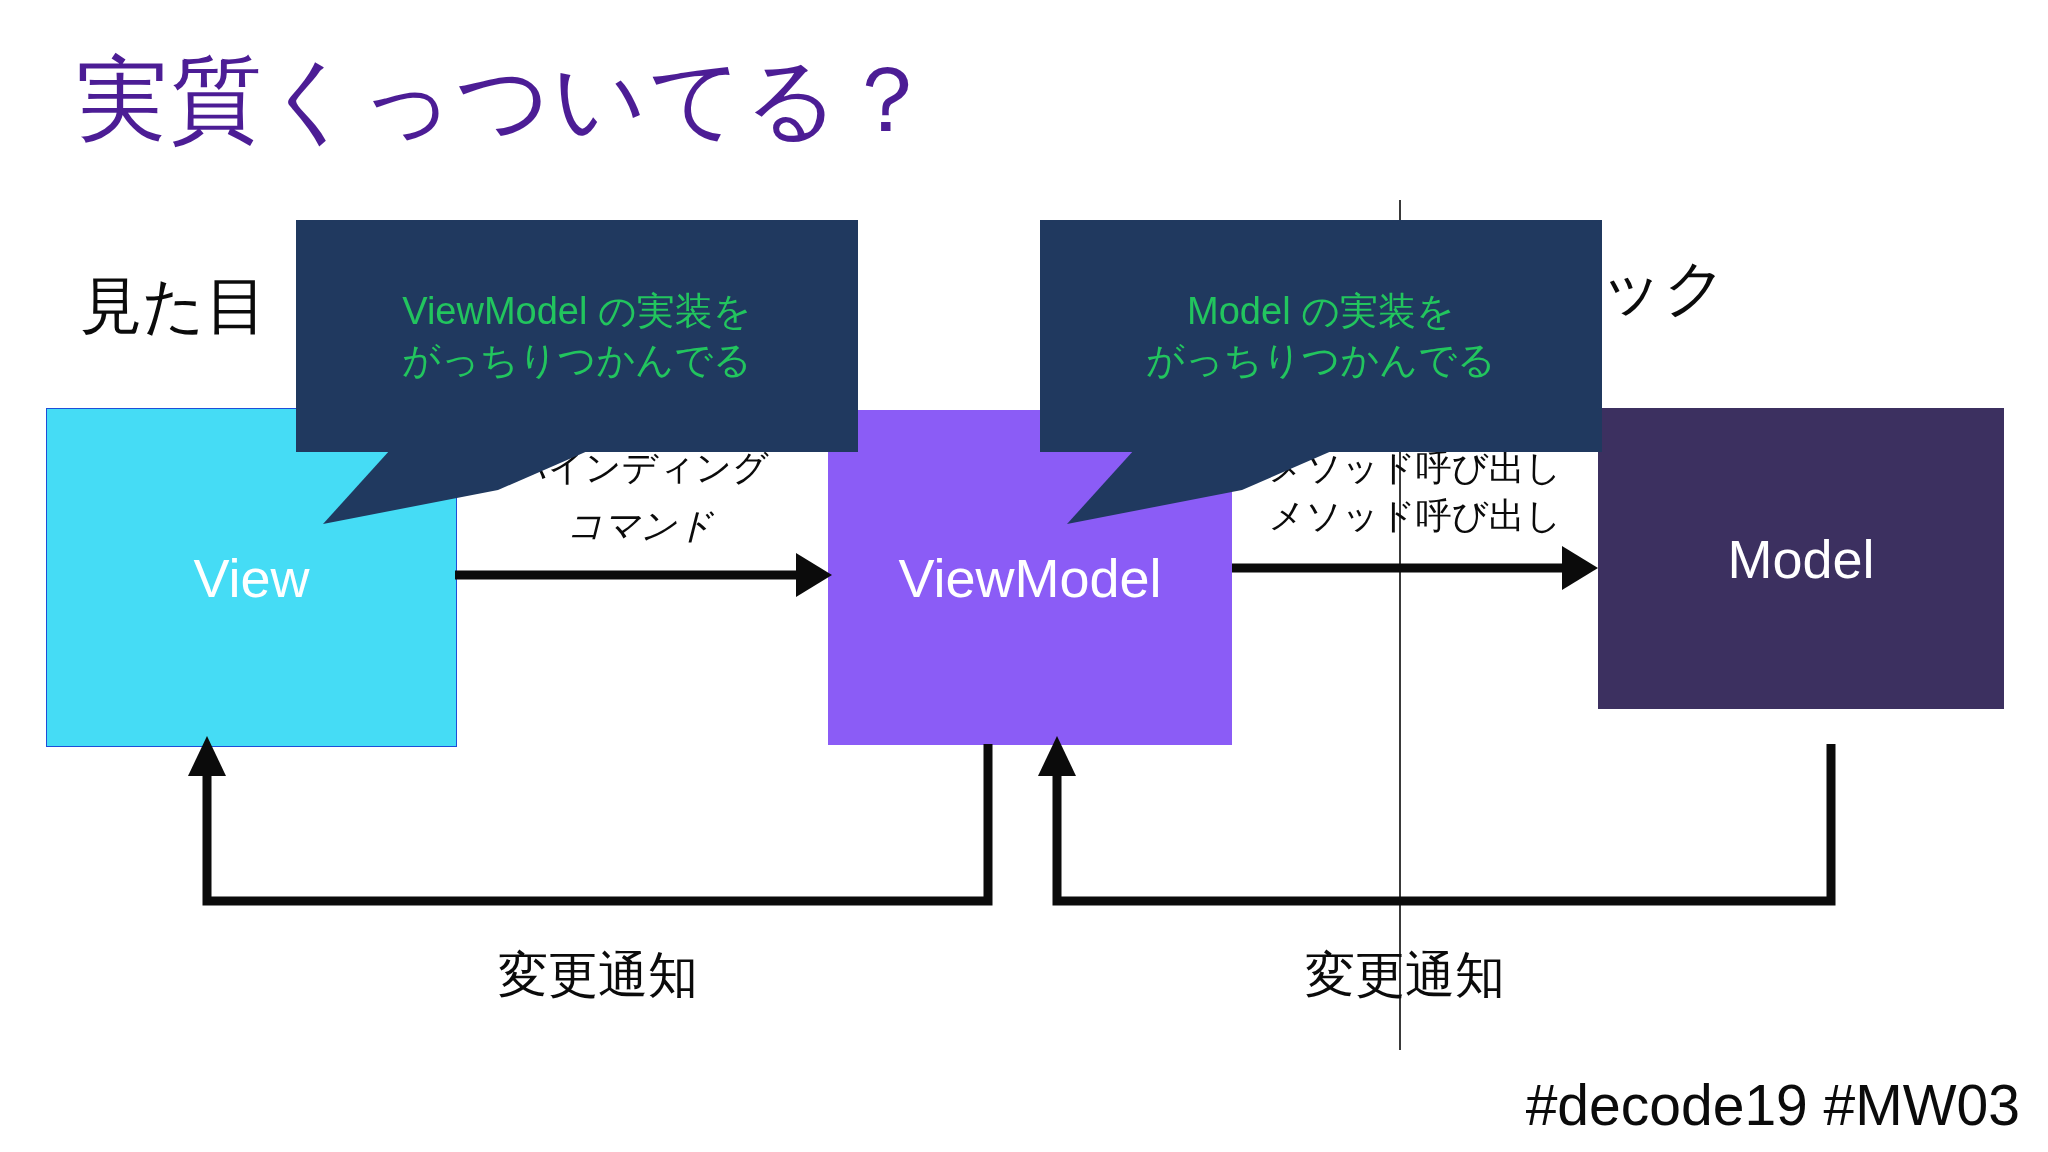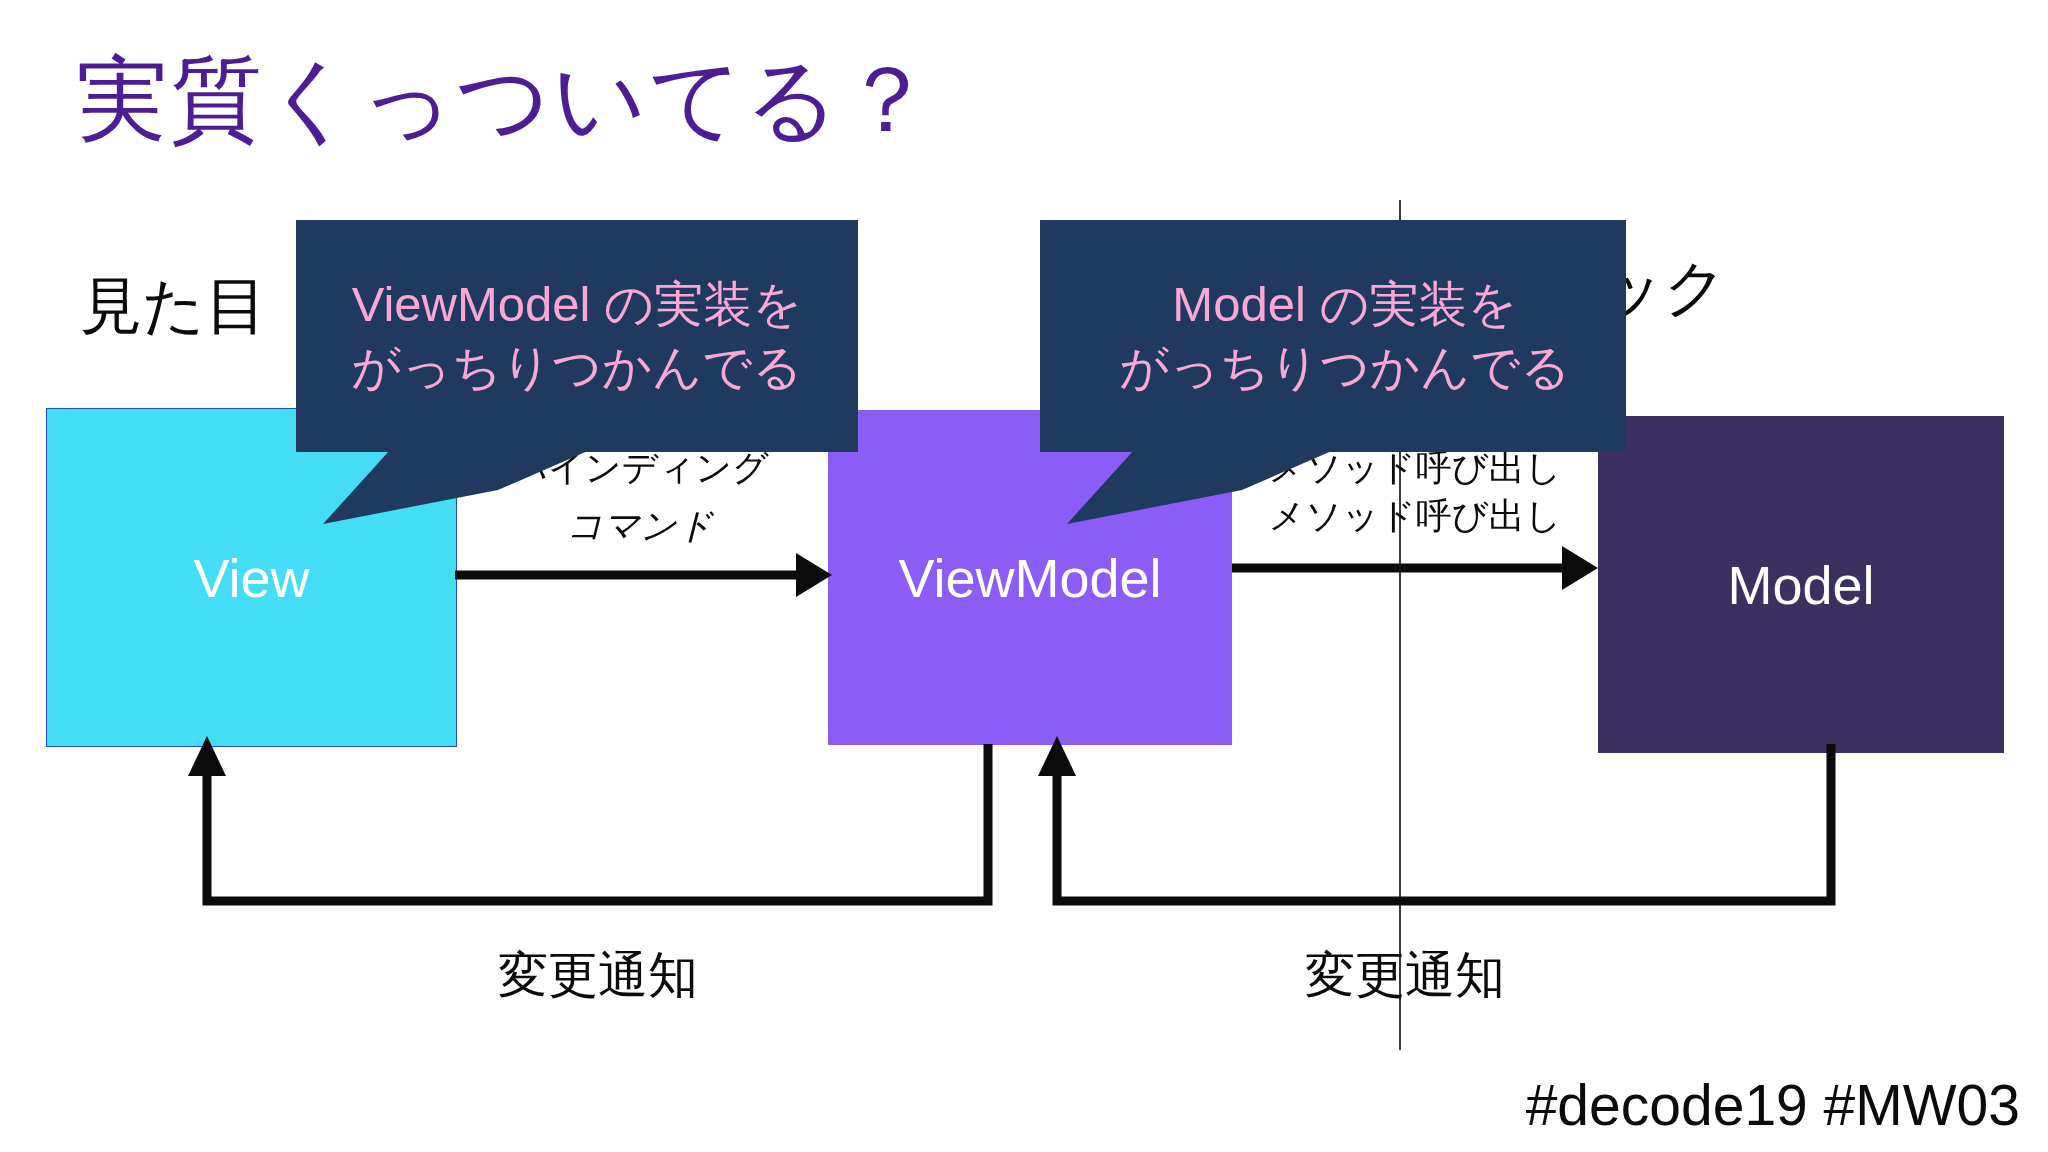--- a/index.html
+++ b/index.html
@@ -17,43 +17,43 @@
   }
   .sub-left{left:80px;top:264px;}
   .sub-right{left:1600px;top:246px;}
 
   .box{
     display:flex;align-items:center;justify-content:center;
     color:#ffffff;font-size:54px;font-weight:400;z-index:1;
   }
   .box-view{left:46px;top:408px;width:409px;height:337px;background:#45dcf5;border:1px solid #1d4ed8;}
   .box-viewmodel{left:828px;top:410px;width:404px;height:335px;background:#8b5cf6;}
-  .box-model{left:1598px;top:408px;width:406px;height:337px;background:#3c3060;margin-top:8px;}
+  .box-model{left:1598px;top:408px;width:406px;height:301px;background:#3c3060;}
 
   .svg-layer{left:0;top:0;z-index:2;}
   .svg-tails{left:0;top:0;z-index:3;}
 
   .arrow-label{
     font-size:36px;color:#0b0b0b;text-align:center;z-index:2;white-space:nowrap;
   }
   .lbl-binding{left:455px;width:370px;top:444px;}
   .lbl-command{left:455px;width:370px;top:502px;font-style:italic;}
   .lbl-method{left:1230px;width:370px;top:444px;}
   .lbl-propset{left:1230px;width:370px;top:492px;}
   .lbl-notify{font-size:50px;z-index:2;}
   .lbl-notify-left{left:398px;width:400px;top:942px;text-align:center;}
   .lbl-notify-right{left:1205px;width:400px;top:942px;text-align:center;}
 
   .callout{
-    background:#20395f;color:#f9a8d4;z-index:4;
+    background:#20395f;color:#22c55e;z-index:4;
     display:flex;flex-direction:column;align-items:center;justify-content:center;
-    font-size:49px;line-height:1.28;text-align:center;
+    font-size:38px;line-height:1.28;text-align:center;
   }
   .callout-1{left:296px;top:220px;width:562px;height:232px;}
-  .callout-2{left:1040px;top:220px;width:562px;height:232px;padding-left:24px;}
+  .callout-2{left:1040px;top:220px;width:562px;height:232px;}
 
   .footer-tag{
     right:28px;top:1072px;font-size:57px;color:#0b0b0b;white-space:nowrap;z-index:2;
   }
 </style>
 </head>
 <body>
 
 <div class="abs slide-title">実質くっついてる？</div>
 <div class="abs subtitle sub-left">見た目</div>

